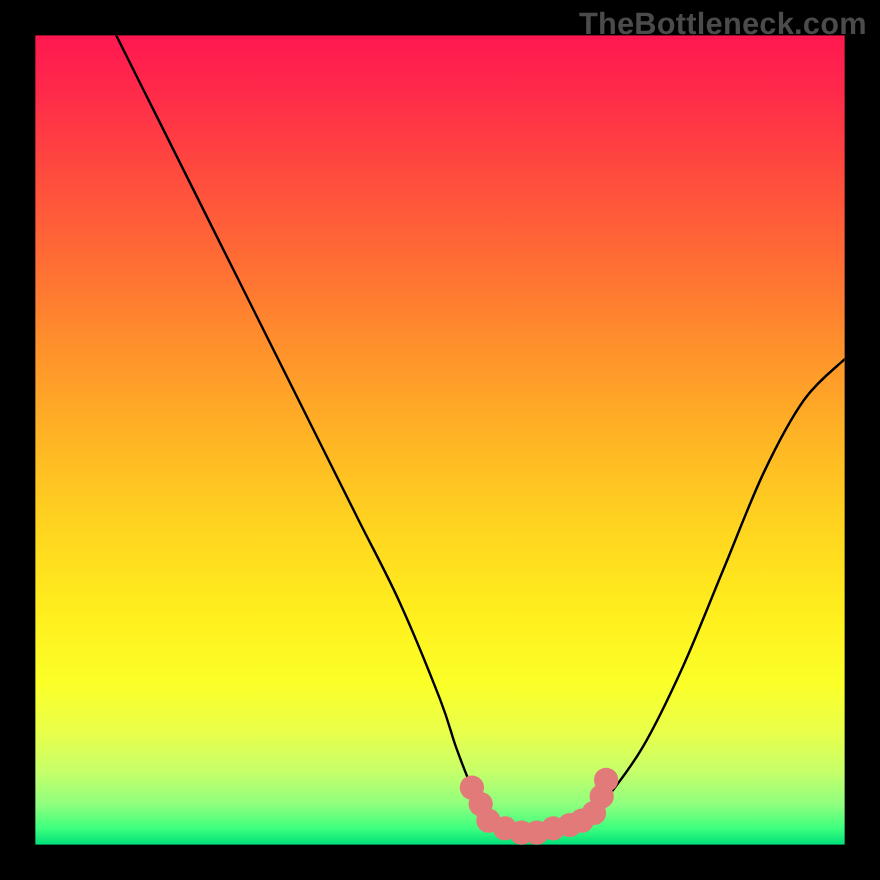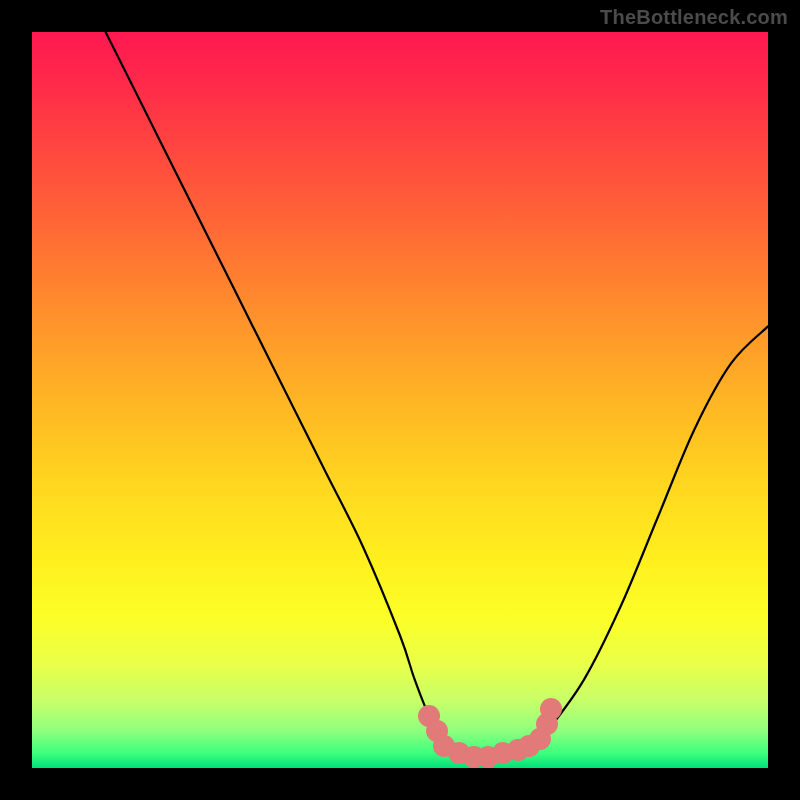--- a/index.html
+++ b/index.html
@@ -9,21 +9,21 @@
     background: #000;
     overflow: hidden;
     position: relative;
     font-family: Arial, Helvetica, sans-serif;
   }
   .watermark {
     position: absolute;
     top: 6px;
     right: 12px;
     color: #4b4b4b;
-    font-size: 20px;
+    font-size: 28px;
     font-weight: 600;
     letter-spacing: 0.2px;
     z-index: 10;
   }
   .plot-area {
     position: absolute;
     left: 32px;
     top: 32px;
     width: 736px;
     height: 736px;

